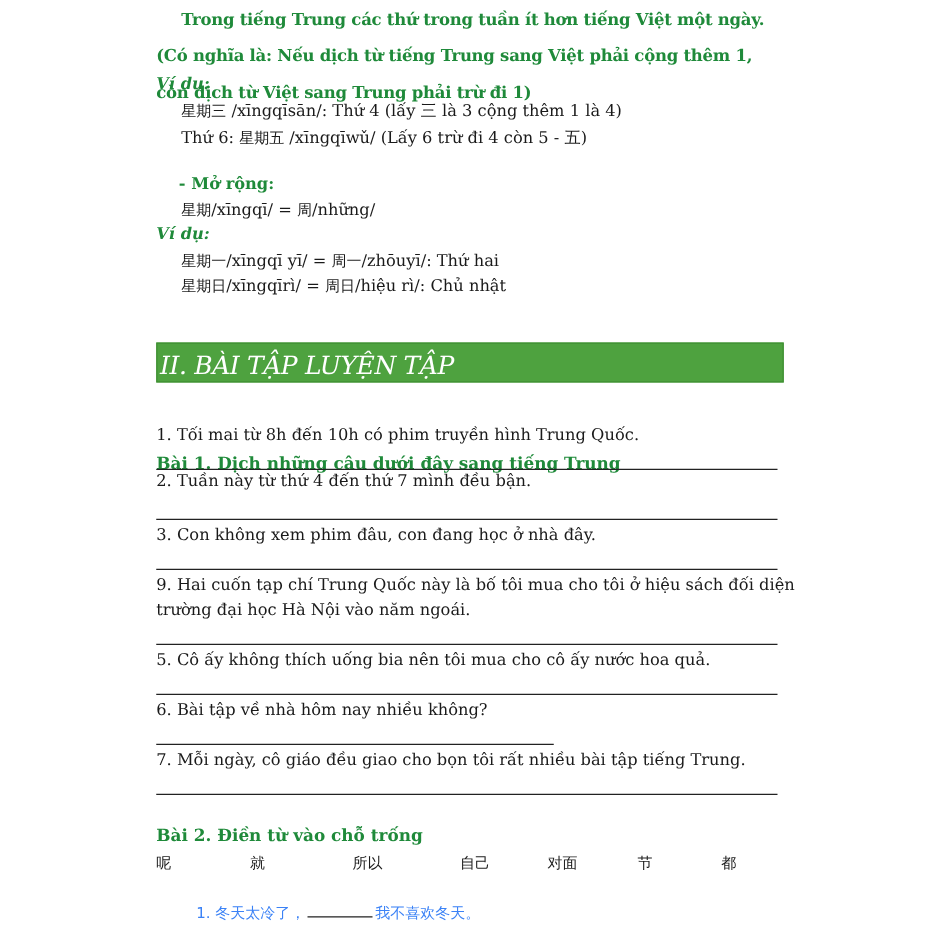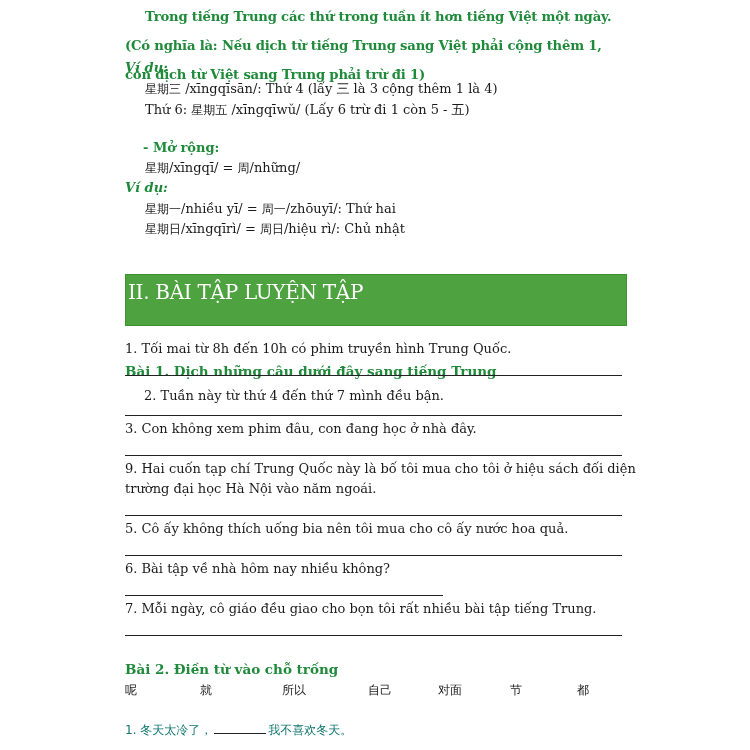--- a/index.html
+++ b/index.html
@@ -47,24 +47,25 @@
     }
     .cjk {
       font-family: "DejaVu Sans", sans-serif;
       font-size: 12px;
     }
     .section-bar {
       position: absolute;
       left: 0;
       top: 274px;
       width: 502px;
-      height: 52px;
+      height: 32px;
       background: #4ea23f;
       border: 1px solid #3f8f33;
       box-sizing: border-box;
+      font-style: italic;
     }
     .section-title {
       position: absolute;
       left: 2px;
       top: 5px;
       font-size: 20px;
       color: #ffffff;
       letter-spacing: -0.3px;
       font-family: "DejaVu Serif", serif;
     }
@@ -90,21 +91,22 @@
       width: 480px;
       height: 18px;
       font-family: "DejaVu Sans", sans-serif;
       font-size: 12px;
       color: #1a1a1a;
     }
     .words span { position: absolute; }
     .fill {
       font-family: "DejaVu Sans", sans-serif;
       font-size: 12px;
-      color: #0f766e;
+      color: #3b82f6;
+      margin-left: 32px;
     }
     .blank {
       display: inline-block;
       width: 52px;
       border-bottom: 1px solid #222;
       margin: 0 2px;
       height: 10px;
       vertical-align: baseline;
     }
   </style>
@@ -114,48 +116,48 @@
 <div class="page">
 
   <div class="note">Trong tiếng Trung các thứ trong tuần ít hơn tiếng Việt một ngày. (Có nghĩa là: Nếu dịch từ tiếng Trung sang Việt phải cộng thêm 1, còn dịch từ Việt sang Trung phải trừ đi 1)</div>
 
   <div class="abs vidu" style="left:0; top:60px;">Ví dụ:</div>
 
   <div class="abs line13" style="left:20px; top:80px;">
     <span class="cjk">星期三</span><span> /xīngqīsān/: Thứ 4 (lấy 三 là 3 cộng thêm 1 là 4)</span>
   </div>
   <div class="abs line13" style="left:20px; top:101px;">
-    <span>Thứ 6:  </span><span class="cjk">星期五</span><span> /xīngqīwǔ/ (Lấy 6 trừ đi 1 còn 5 - 五)</span>
+    <span>Thứ 6:  </span><span class="cjk">星期五</span><span> /xīngqīwǔ/ (Lấy 6 trừ đi 4 còn 5 - 五)</span>
   </div>
 
   <div class="abs ex-title" style="left:18px; top:140px; font-size:13px;">- Mở rộng:</div>
 
   <div class="abs line13" style="left:20px; top:160px;">
     <span class="cjk">星期</span><span>/xīngqī/ = </span><span class="cjk">周</span><span>/những/</span>
   </div>
 
   <div class="abs vidu" style="left:0; top:180px;">Ví dụ:</div>
 
   <div class="abs line13" style="left:20px; top:201px;">
-    <span class="cjk">星期一</span><span>/nhiều yī/ = </span><span class="cjk">周一</span><span>/zhōuyī/: Thứ hai</span>
+    <span class="cjk">星期一</span><span>/xīngqī yī/ = </span><span class="cjk">周一</span><span>/zhōuyī/: Thứ hai</span>
   </div>
   <div class="abs line13" style="left:20px; top:221px;">
     <span class="cjk">星期日</span><span>/xīngqīrì/ = </span><span class="cjk">周日</span><span>/hiệu rì/: Chủ nhật</span>
   </div>
 
   <div class="section-bar">
     <div class="section-title">II. BÀI TẬP LUYỆN TẬP</div>
   </div>
 
   <div class="abs ex-title" style="left:0; top:320px;margin-top:43px;">Bài 1. Dịch những câu dưới đây sang tiếng Trung</div>
 
   <div class="abs q" style="left:0; top:341px;">1. Tối mai từ 8h đến 10h có phim truyền hình Trung Quốc.</div>
   <div class="ans-line" style="top:375px; width:497px;"></div>
 
-  <div class="abs q" style="left:0; top:388px;margin-left:19px;">2. Tuần này từ thứ 4 đến thứ 7 mình đều bận.</div>
+  <div class="abs q" style="left:0; top:378px;">2. Tuần này từ thứ 4 đến thứ 7 mình đều bận.</div>
   <div class="ans-line" style="top:415px; width:497px;"></div>
 
   <div class="abs q" style="left:0; top:421px;">3. Con không xem phim đâu, con đang học ở nhà đây.</div>
   <div class="ans-line" style="top:455px; width:497px;"></div>
 
   <div class="abs q" style="left:0; top:461px;">9. Hai cuốn tạp chí Trung Quốc này là bố tôi mua cho tôi ở hiệu sách đối diện</div>
   <div class="abs q" style="left:0; top:481px;">trường đại học Hà Nội vào năm ngoái.</div>
   <div class="ans-line" style="top:515px; width:497px;"></div>
 
   <div class="abs q" style="left:0; top:521px;">5. Cô ấy không thích uống bia nên tôi mua cho cô ấy nước hoa quả.</div>

